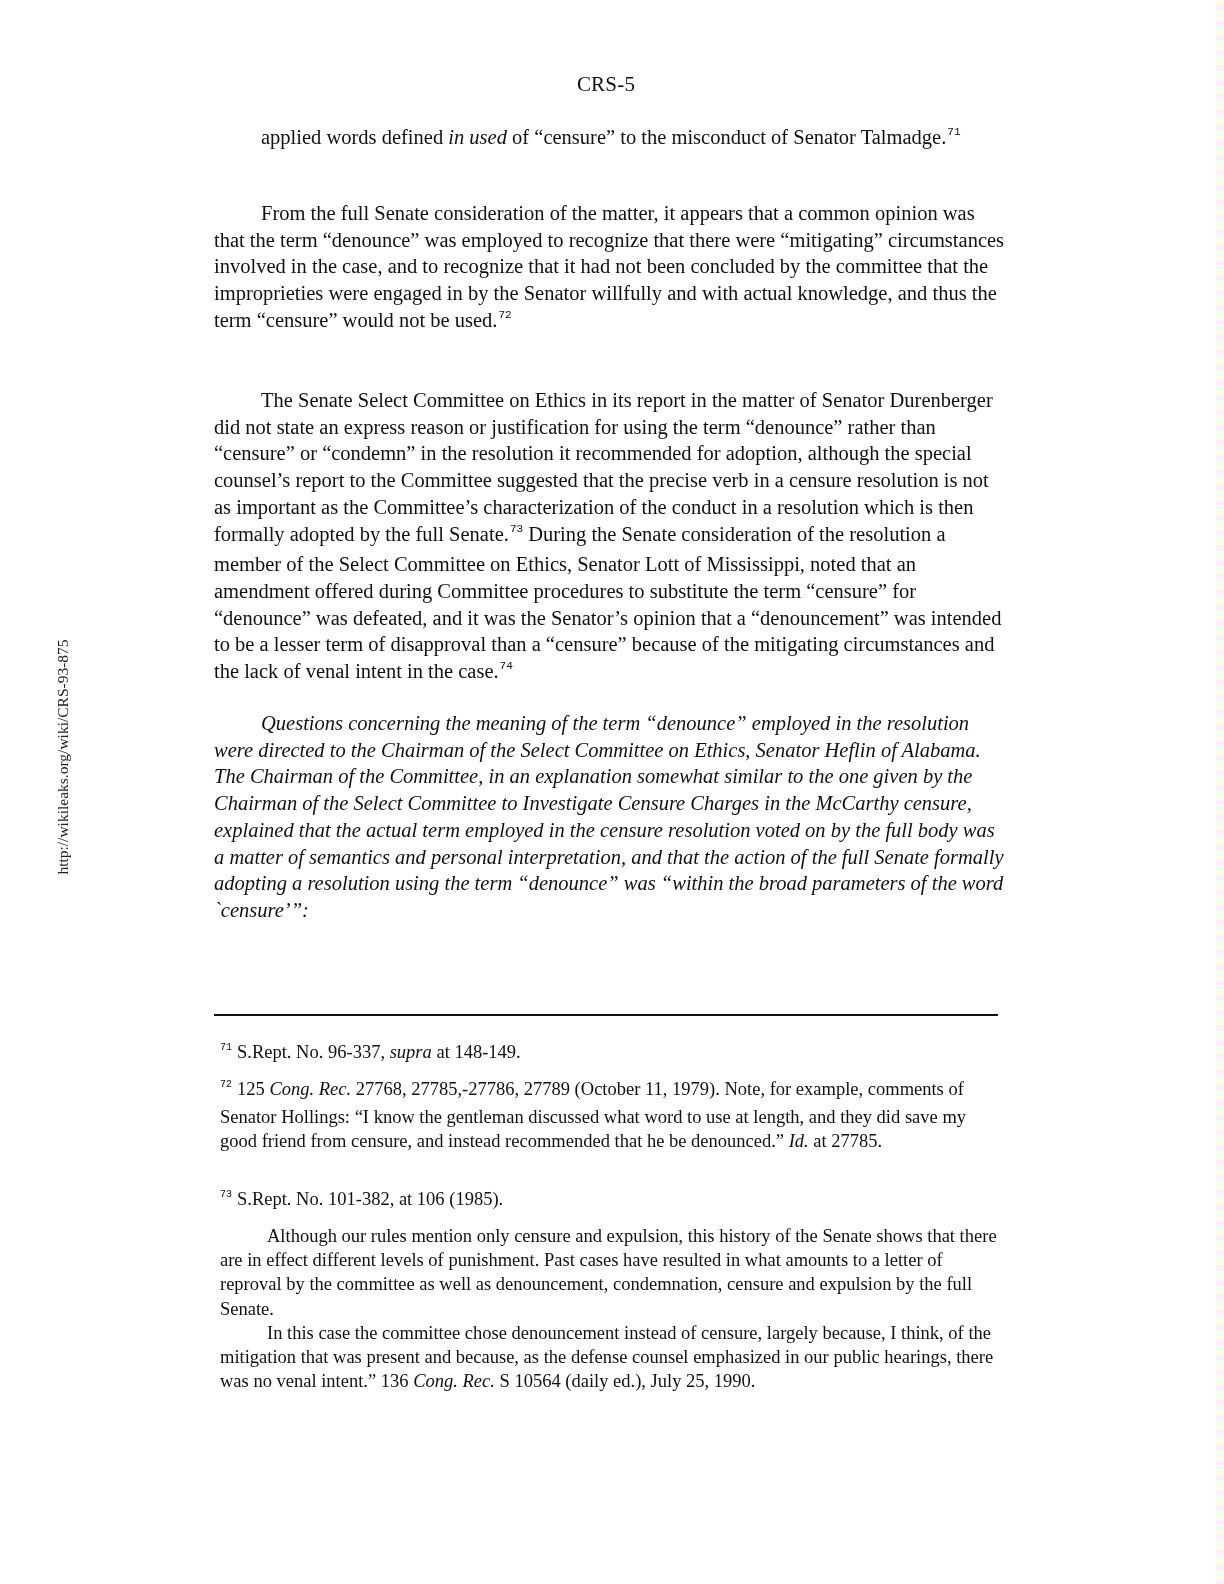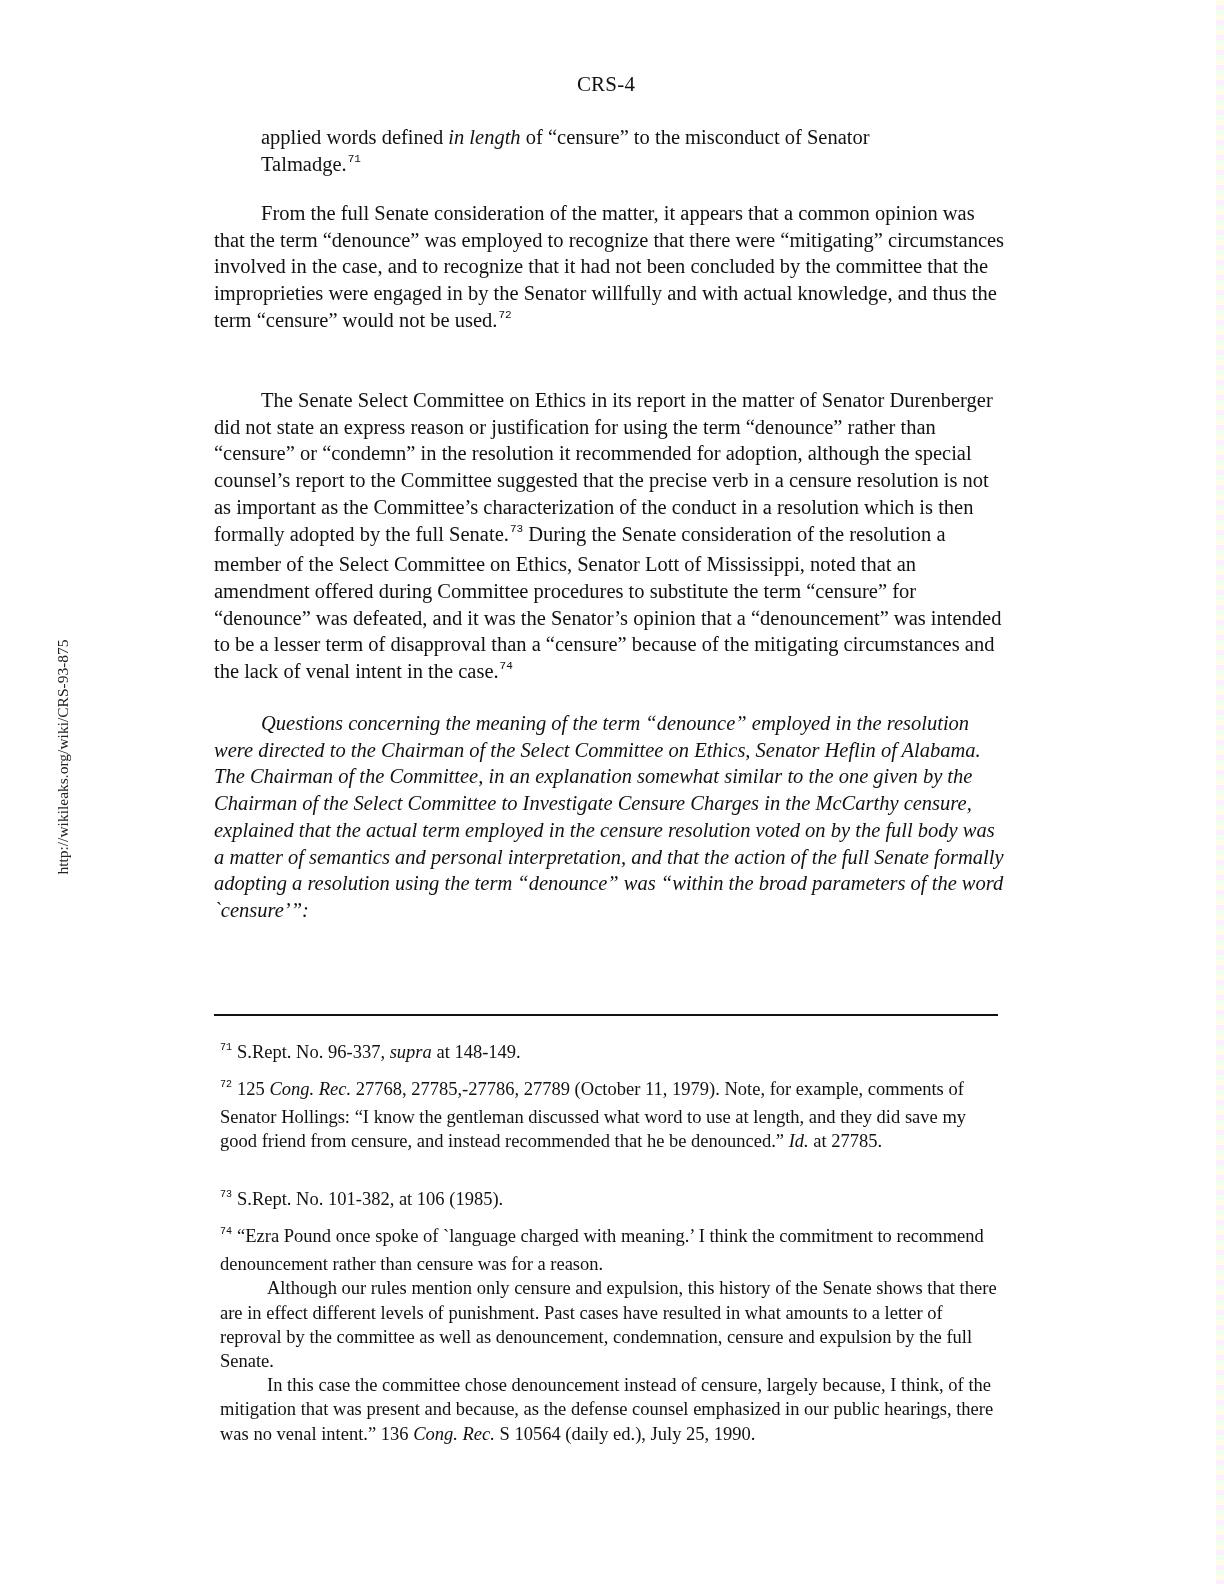--- a/index.html
+++ b/index.html
@@ -45,28 +45,28 @@
   .fn71 { top: 1040px; }
   .fn72 { top: 1077px; }
   .fn73 { top: 1187px; }
   .fn74 { top: 1224px; }
   .fn .indent { text-indent: 47px; }
   i { font-style: italic; }
 </style>
 </head>
 <body>
 
-<div class="page-header">CRS-4</div>
+<div class="page-header">CRS-5</div>
 
 <div class="side-url">http://wikileaks.org/wiki/CRS-93-875</div>
 
 <div class="right-edge"></div>
 
 <div class="body-text cont-para">
-  <p><span>applied words defined </span><i>in length</i><span> of “censure” to the misconduct of Senator Talmadge.</span><sup>71</sup></p>
+  <p><span>applied words defined </span><i>in used</i><span> of “censure” to the misconduct of Senator Talmadge.</span><sup>71</sup></p>
 </div>
 
 <div class="body-text p1">
   <p class="indent"><span>From the full Senate consideration of the matter, it appears that a common opinion was that the term “denounce” was employed to recognize that there were “mitigating” circumstances involved in the case, and to recognize that it had not been concluded by the committee that the improprieties were engaged in by the Senator willfully and with actual knowledge, and thus the term “censure” would not be used.</span><sup>72</sup></p>
 </div>
 
 <div class="body-text p2">
   <p class="indent"><span>The Senate Select Committee on Ethics in its report in the matter of Senator Durenberger did not state an express reason or justification for using the term “denounce” rather than “censure” or “condemn” in the resolution it recommended for adoption, although the special counsel’s report to the Committee suggested that the precise verb in a censure resolution is not as important as the Committee’s characterization of the conduct in a resolution which is then formally adopted by the full Senate.</span><sup>73</sup><span> During the Senate consideration of the resolution a member of the Select Committee on Ethics, Senator Lott of Mississippi, noted that an amendment offered during Committee procedures to substitute the term “censure” for “denounce” was defeated, and it was the Senator’s opinion that a “denouncement” was intended to be a lesser term of disapproval than a “censure” because of the mitigating circumstances and the lack of venal intent in the case.</span><sup>74</sup></p>
 </div>
 
@@ -82,16 +82,15 @@
 
 <div class="fn fn72">
   <p><sup>72</sup><span>125 </span><i>Cong. Rec.</i><span> 27768, 27785,-27786, 27789 (October 11, 1979).  Note, for example, comments of Senator Hollings: “I know the gentleman discussed what word to use at length, and they did save my good friend from censure, and instead recommended that he be denounced.” </span><i>Id.</i><span> at 27785.</span></p>
 </div>
 
 <div class="fn fn73">
   <p><sup>73</sup><span>S.Rept. No. 101-382, at 106 (1985).</span></p>
 </div>
 
 <div class="fn fn74">
-  <p><sup>74</sup><span>“Ezra Pound once spoke of `language charged with meaning.’  I think the commitment to recommend denouncement rather than censure was for a reason.</span></p>
   <p class="indent"><span>Although our rules mention only censure and expulsion, this history of the Senate shows that there are in effect different levels of punishment.  Past cases have resulted in what amounts to a letter of reproval by the committee as well as denouncement, condemnation, censure and expulsion by the full Senate.</span></p>
   <p class="indent"><span>In this case the committee chose denouncement instead of censure, largely because, I think, of the mitigation that was present and because, as the defense counsel emphasized in our public hearings, there was no venal intent.”  136 </span><i>Cong. Rec.</i><span> S 10564 (daily ed.), July 25, 1990.</span></p>
 </div>
 
 </body></html>

